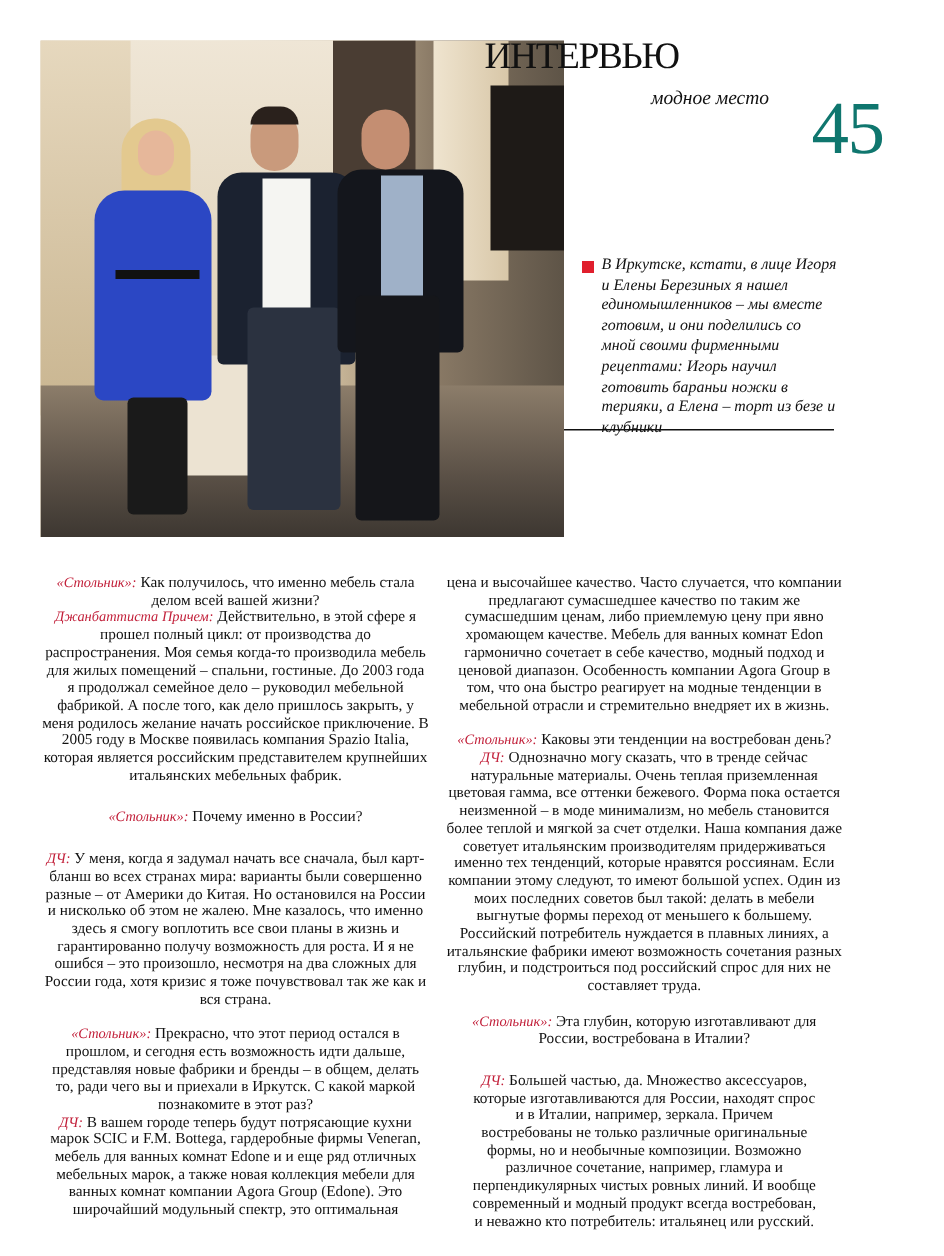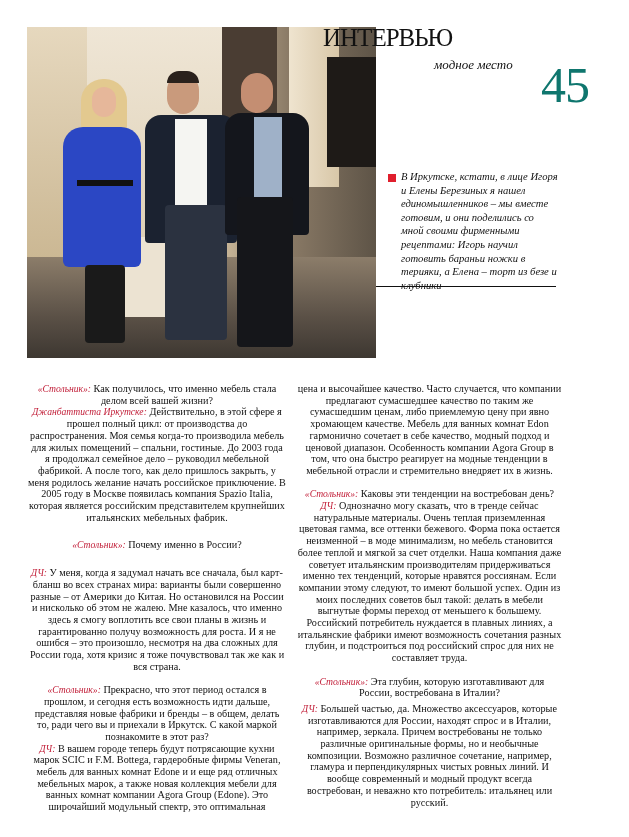--- a/index.html
+++ b/index.html
@@ -86,21 +86,21 @@
   <div class="pq-text">В Иркутске, кстати, в лице Игоря и Елены Березиных я нашел единомышленников – мы вместе готовим, и они поделились со мной своими фирменными рецептами: Игорь научил готовить бараньи ножки в терияки, а Елена – торт из безе и клубники</div>
 </div>
 <div class="pq-rule"></div>
 
 <div class="col col-left">
   <p class="para" style="margin:0;">
     <span class="speaker">«Стольник»:</span>
     <span>Как получилось, что именно мебель стала делом всей вашей жизни?</span>
   </p>
   <p class="para">
-    <span class="speaker">Джанбаттиста Иркутске:</span>
+    <span class="speaker">Джанбаттиста Причем:</span>
     <span>Действительно, в этой сфере я прошел полный цикл: от производства до распространения. Моя семья когда-то производила мебель для жилых помещений – спальни, гостиные. До 2003 года я продолжал семейное дело – руководил мебельной фабрикой. А после того, как дело пришлось закрыть, у меня родилось желание начать российское приключение. В 2005 году в Москве появилась компания Spazio Italia, которая является российским представителем крупнейших итальянских мебельных фабрик.</span>
   </p>
   <p class="para" style="margin:16px;">
     <span class="speaker">«Стольник»:</span>
     <span>Почему именно в России?</span>
   </p>
   <p class="para">
     <span class="speaker">ДЧ:</span>
     <span>У меня, когда я задумал начать все сначала, был карт-бланш во всех странах мира: варианты были совершенно разные – от Америки до Китая. Но остановился на России и нисколько об этом не жалею. Мне казалось, что именно здесь я смогу воплотить все свои планы в жизнь и гарантированно получу возможность для роста. И я не ошибся – это произошло, несмотря на два сложных для России года, хотя кризис я тоже почувствовал так же как и вся страна.</span>
   </p>
@@ -123,17 +123,17 @@
     <span>Каковы эти тенденции на востребован день?</span>
   </p>
   <p class="para">
     <span class="speaker">ДЧ:</span>
     <span>Однозначно могу сказать, что в тренде сейчас натуральные материалы. Очень теплая приземленная цветовая гамма, все оттенки бежевого. Форма пока остается неизменной – в моде минимализм, но мебель становится более теплой и мягкой за счет отделки. Наша компания даже советует итальянским производителям придерживаться именно тех тенденций, которые нравятся россиянам. Если компании этому следуют, то имеют большой успех. Один из моих последних советов был такой: делать в мебели выгнутые формы переход от меньшего к большему. Российский потребитель нуждается в плавных линиях, а итальянские фабрики имеют возможность сочетания разных глубин, и подстроиться под российский спрос для них не составляет труда.</span>
   </p>
   <p class="para" style="margin:0;">
     <span class="speaker">«Стольник»:</span>
     <span>Эта глубин, которую изготавливают для России, востребована в Италии?</span>
   </p>
-  <p class="para" style="margin:4px;">
+  <p class="para" style="margin:16px;">
     <span class="speaker">ДЧ:</span>
     <span>Большей частью, да. Множество аксессуаров, которые изготавливаются для России, находят спрос и в Италии, например, зеркала. Причем востребованы не только различные оригинальные формы, но и необычные композиции. Возможно различное сочетание, например, гламура и перпендикулярных чистых ровных линий. И вообще современный и модный продукт всегда востребован, и неважно кто потребитель: итальянец или русский.</span>
   </p>
 </div>
 
 </body></html>

